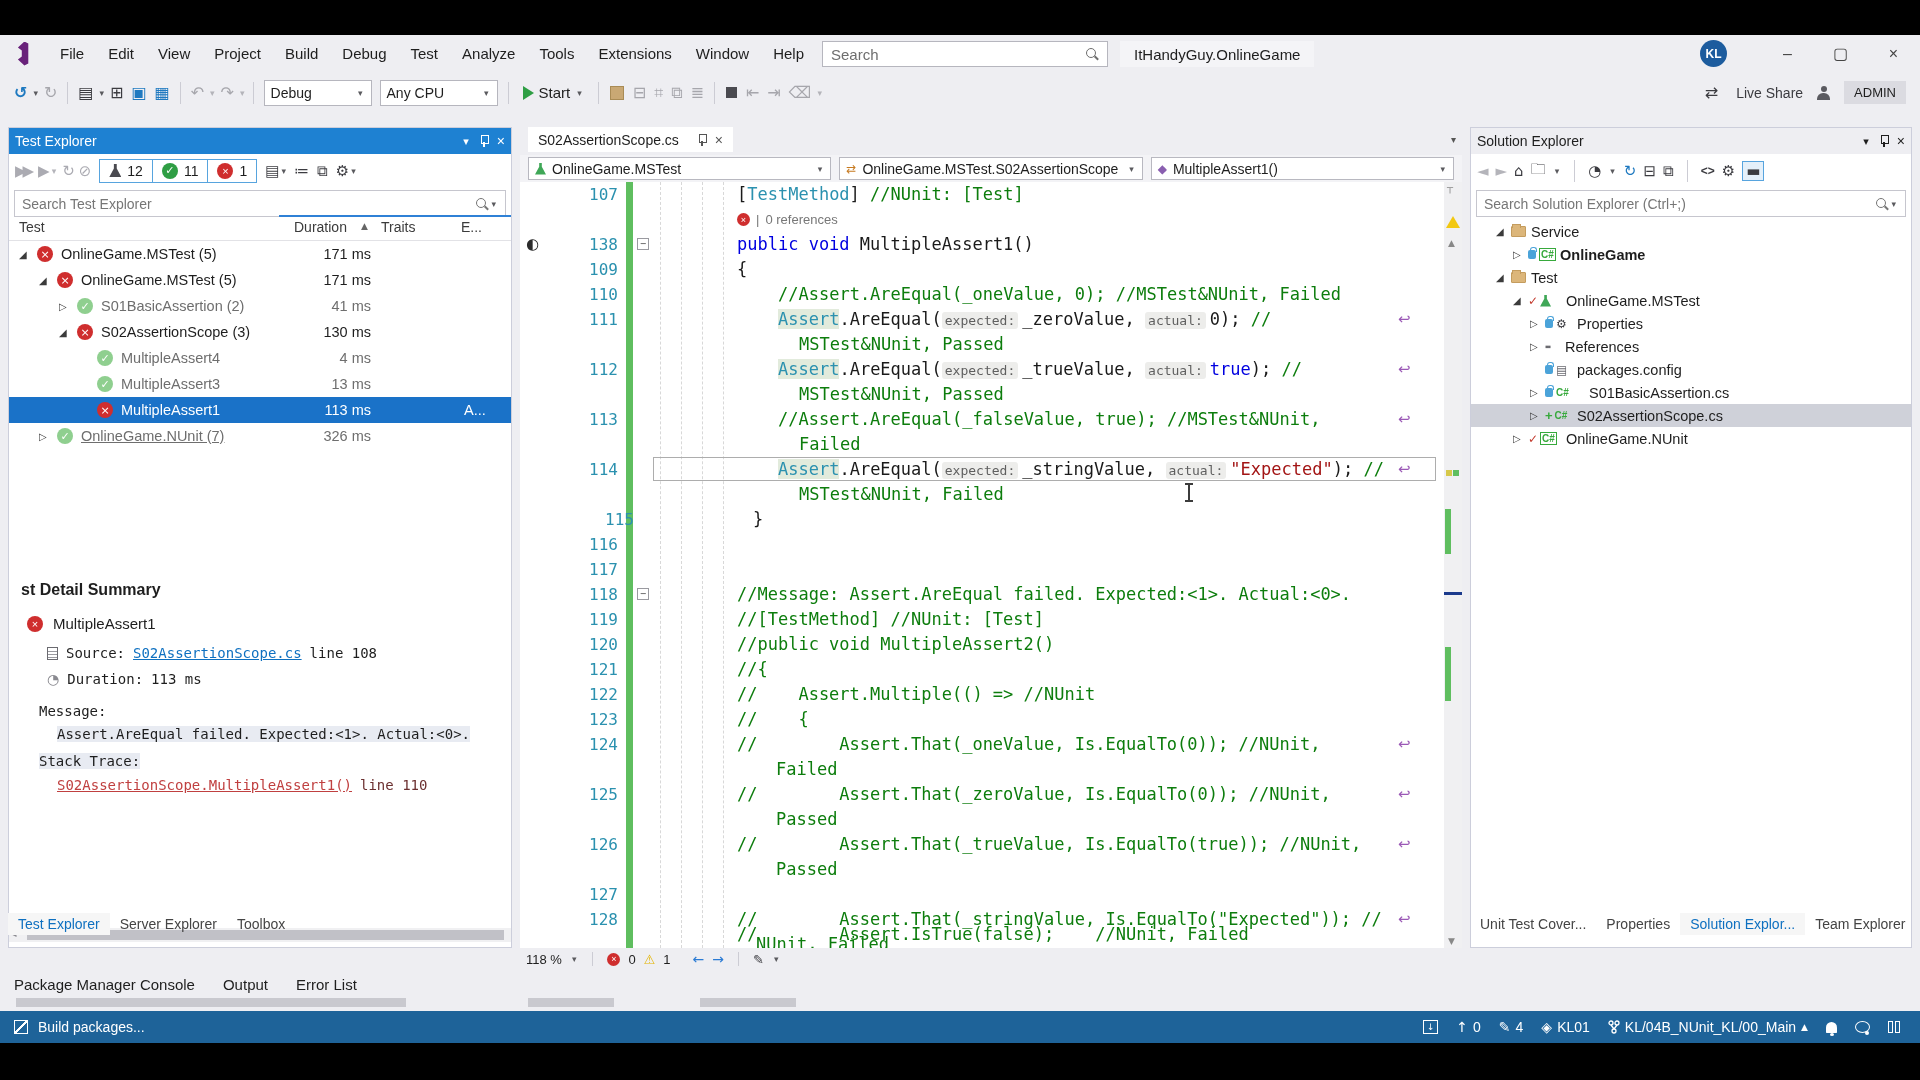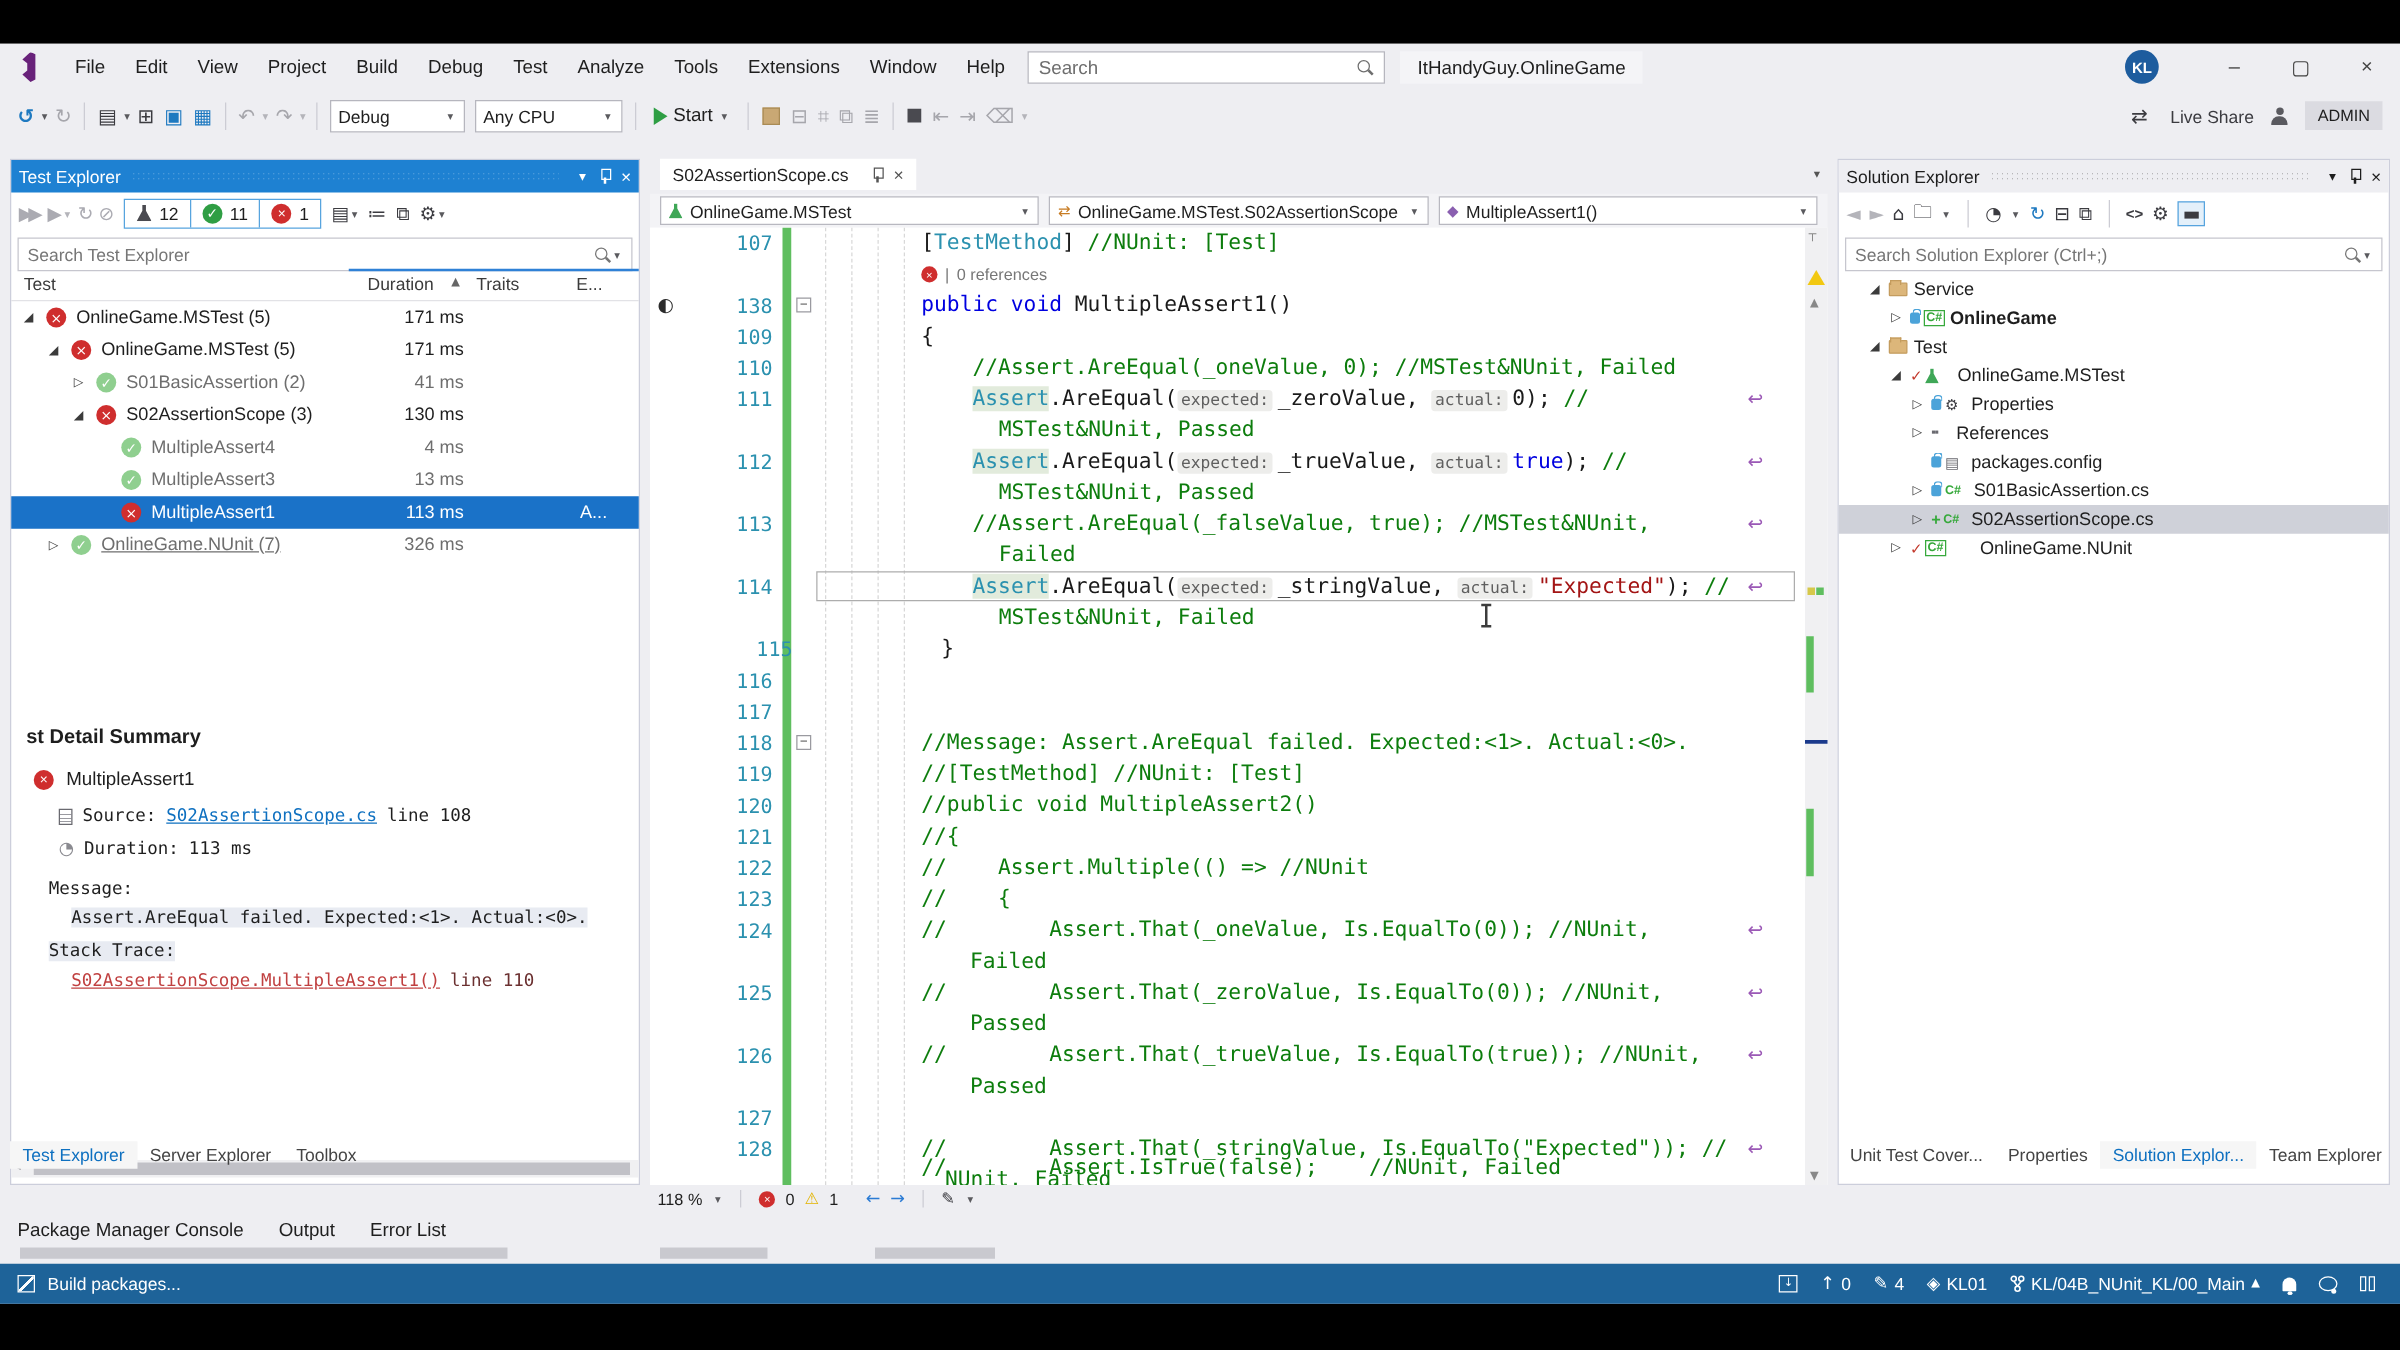--- a/index.html
+++ b/index.html
@@ -655,37 +655,37 @@
             <span class="cfg-ico glyph">▤</span>
           </span>
           <span style="position: absolute; left: 106px;">packages.config</span>
         </div>
         <div class="se-row">
           <span class="se-exp glyph" style="left: 59px;">▷</span>
           <span style="display: inline-flex; align-items: center; gap: 2px; position: absolute; left: 74px;">
             <span class="mini-lock"></span>
             <span class="cs-ico">C#</span>
           </span>
-          <span style="position: absolute; left: 108px;">S01BasicAssertion.cs</span>
+          <span style="position: absolute; left: 118px;">S01BasicAssertion.cs</span>
         </div>
         <div class="se-row sel">
           <span class="se-exp glyph" style="left: 59px;">▷</span>
           <span style="display: inline-flex; align-items: center; gap: 2px; position: absolute; left: 74px;">
             <span class="pluschar">+</span>
             <span class="cs-ico">C#</span>
           </span>
           <span style="position: absolute; left: 106px;">S02AssertionScope.cs</span>
         </div>
         <div class="se-row">
           <span class="se-exp glyph" style="left: 42px;">▷</span>
           <span style="display: inline-flex; align-items: center; gap: 2px; position: absolute; left: 57px;">
             <span class="redcheck glyph">✓</span>
             <span class="cs-ico boxed">C#</span>
           </span>
-          <span style="position: absolute; left: 113px; text-align: right;">OnlineGame.NUnit</span>
+          <span style="position: absolute; left: 95px; text-align: right;">OnlineGame.NUnit</span>
         </div>
       </div>
   </div>
 
   <div class="btabs" style="left:8px; top:878px;" id="leftTabs">
       <div class="btab on">Test Explorer</div>
       <div class="btab">Server Explorer</div>
       <div class="btab">Toolbox</div>
     </div>
   <div class="btabs" style="left:1470px; top:878px;" id="rightTabs">

